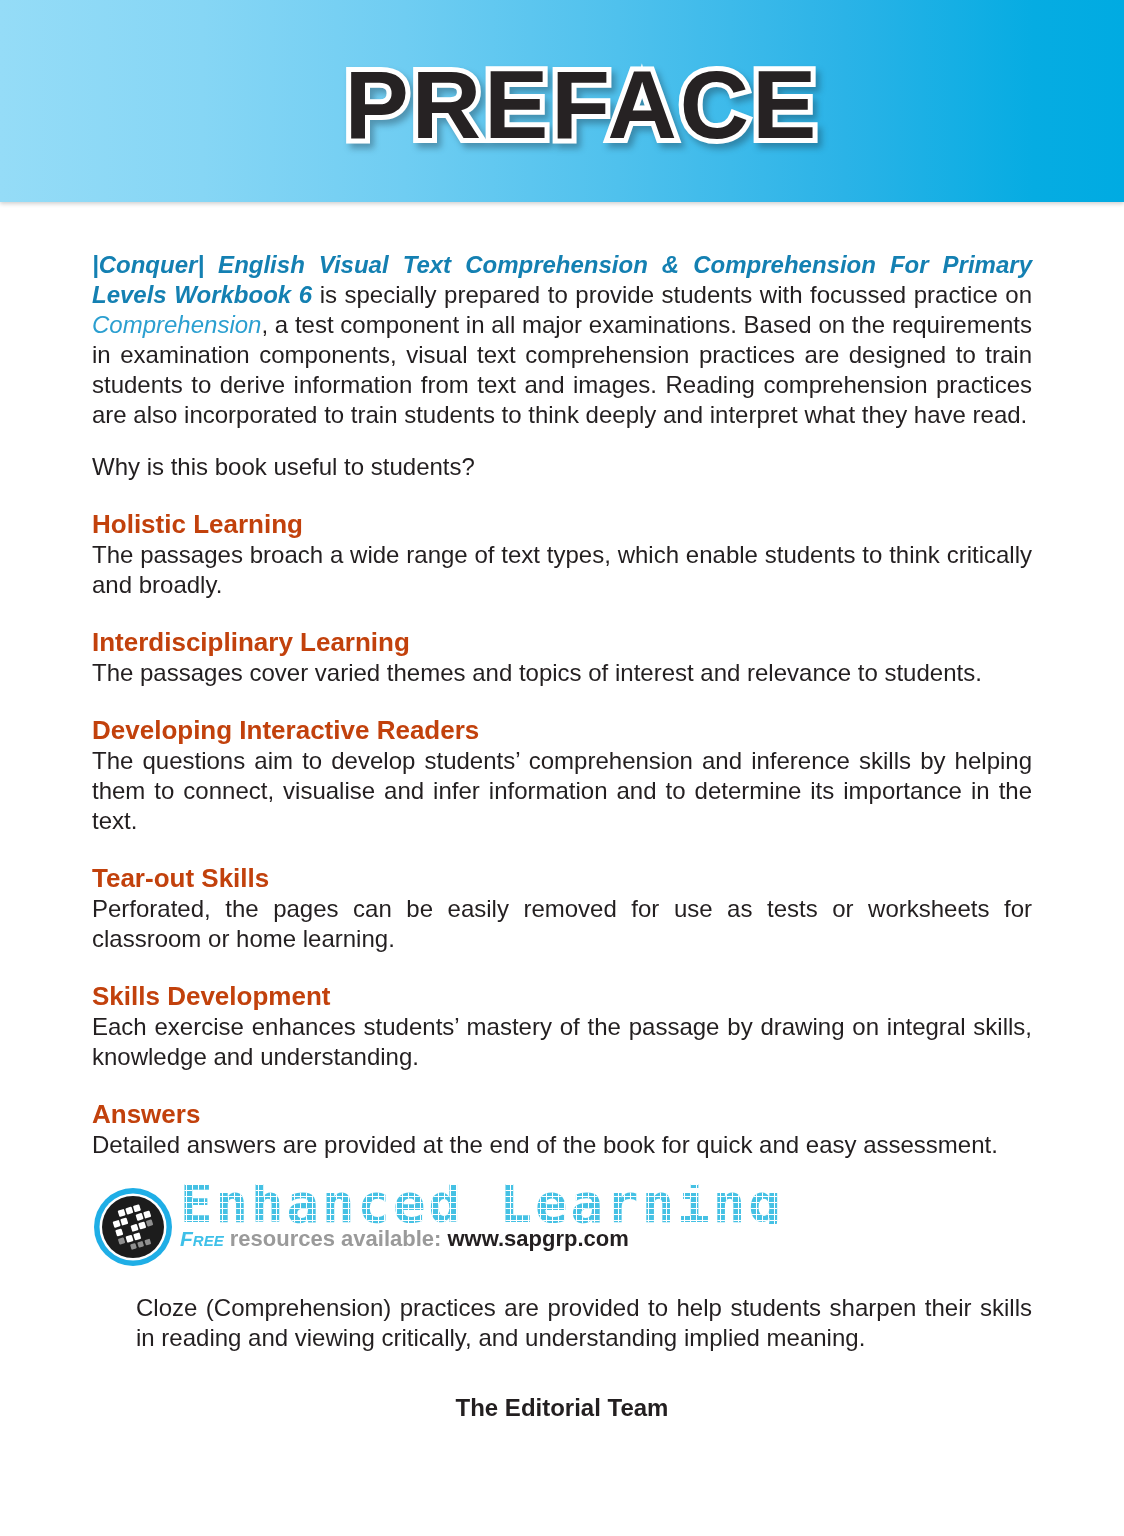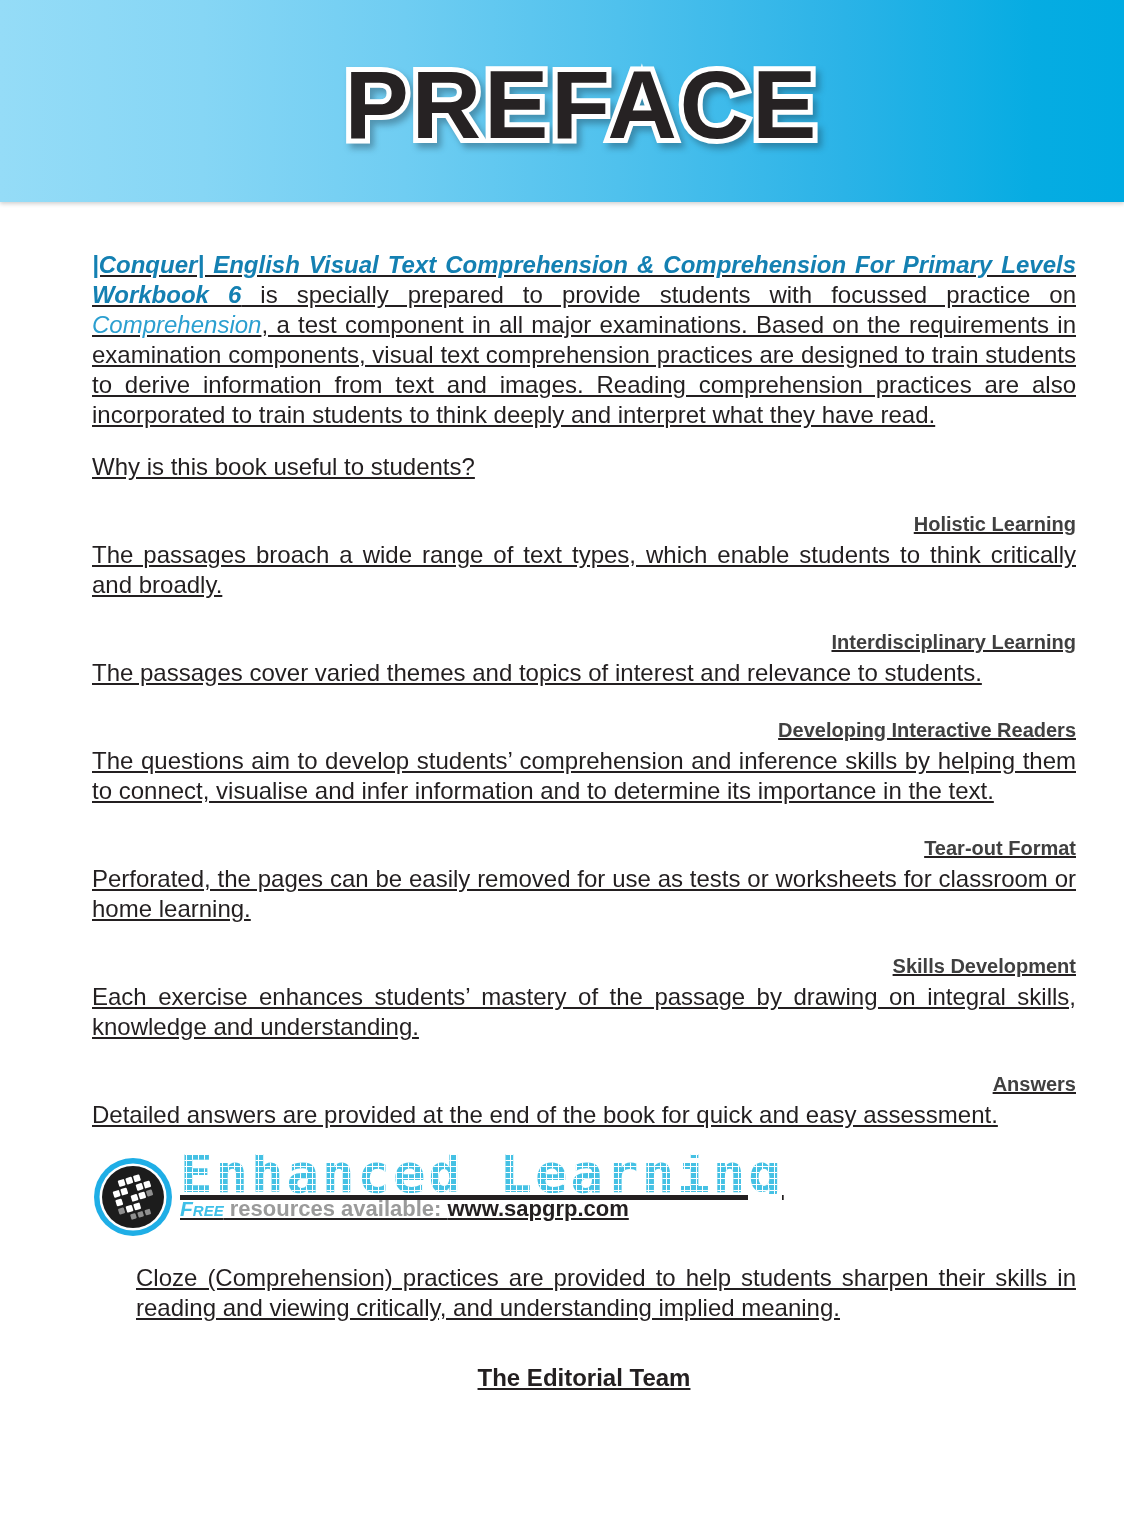--- a/index.html
+++ b/index.html
@@ -34,47 +34,45 @@
     letter-spacing: 3px;
     fill: #262223;
     stroke: #ffffff;
     stroke-width: 10px;
     paint-order: stroke fill;
     filter: drop-shadow(4px 5px 3px rgba(20,40,55,0.35));
   }
 
   
   .content {
-    padding: 48px 48px 0 92px;
+    padding: 48px 92px 0 92px;
     font-size: 24px;
     line-height: 30px;
-    text-decoration: underline;
   }
   p.justified { text-align: justify; }
 
   .intro-title {
     color: #1480b2;
     font-weight: bold;
     font-style: italic;
   }
   .hl-word {
     color: #2b9fd0;
     font-style: italic;
   }
 
   .question { margin-top: 22px; }
 
   .section { margin-top: 27px; }
   .section h2 {
-    color: #404040;
-    font-size: 20px;
+    color: #c2410c;
+    font-size: 26px;
     line-height: 30px;
     font-weight: bold;
     margin-bottom: 1px;
-    text-align: right;
   }
 
   
   .enhanced { margin-top: 24px; }
   .enhanced-head {
     display: flex;
     align-items: flex-start;
   }
   .logo-wrap {
     flex: 0 0 88px;
@@ -142,21 +140,21 @@
     <h2>Interdisciplinary Learning</h2>
     <p class="justified">The passages cover varied themes and topics of interest and relevance to students.</p>
   </section>
 
   <section class="section">
     <h2>Developing Interactive Readers</h2>
     <p class="justified">The questions aim to develop students’ comprehension and inference skills by helping them to connect, visualise and infer information and to determine its importance in the text.</p>
   </section>
 
   <section class="section">
-    <h2>Tear-out Format</h2>
+    <h2>Tear-out Skills</h2>
     <p class="justified">Perforated, the pages can be easily removed for use as tests or worksheets for classroom or home learning.</p>
   </section>
 
   <section class="section">
     <h2>Skills Development</h2>
     <p class="justified">Each exercise enhances students’ mastery of the passage by drawing on integral skills, knowledge and understanding.</p>
   </section>
 
   <section class="section">
     <h2>Answers</h2>

